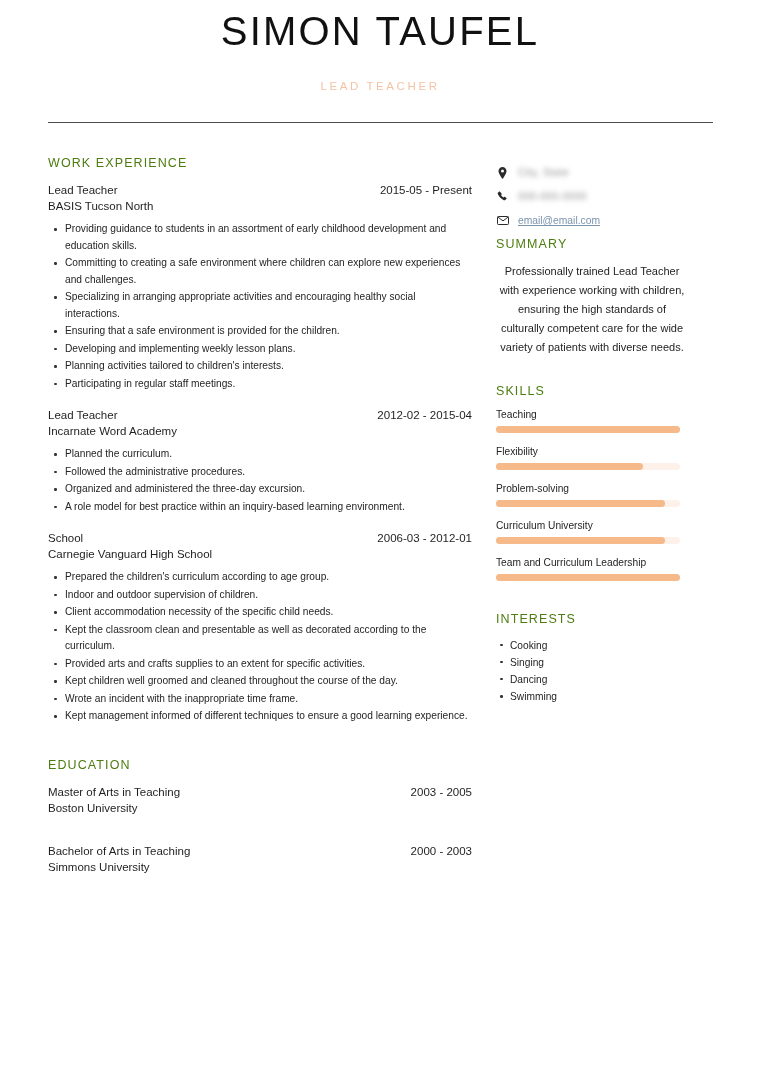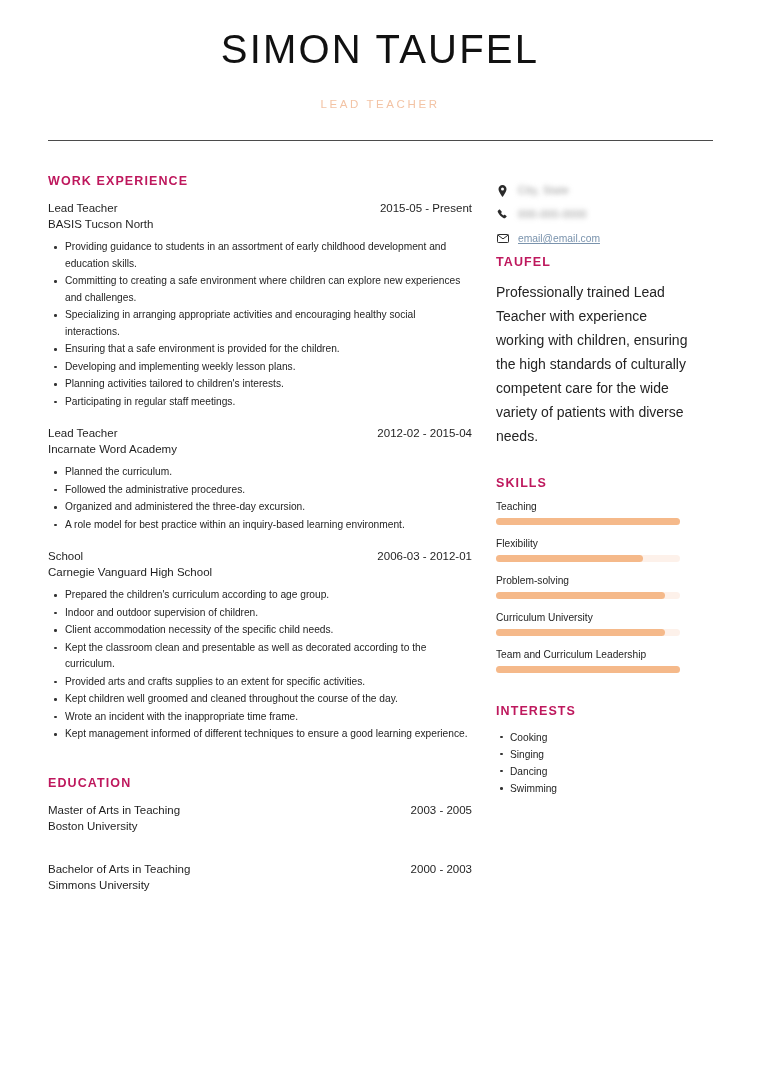--- a/index.html
+++ b/index.html
@@ -13,21 +13,21 @@
   }
   .page {
     position: relative;
     width: 760px;
     height: 1072px;
     background: #ffffff;
     overflow: hidden;
   }
 
   
-  .header { padding-top: 24px; text-align: center; }
+  .header { padding-top: 6px; text-align: center; }
   .full-name {
     font-size: 40px;
     letter-spacing: 2.2px;
     font-weight: 400;
     color: #111111;
     line-height: 1.25;
   }
   .job-title {
     margin-top: 24px;
     font-size: 11.5px;
@@ -48,22 +48,22 @@
     padding: 33px 48px 0 48px;
     align-items: flex-start;
   }
   .col-main { width: 448px; flex: 0 0 448px; padding-right: 24px; }
   .col-side { width: 192px; flex: 0 0 192px; padding-top: 9px; }
 
   
   .sec-title {
     font-size: 12.5px;
     letter-spacing: 1.1px;
-    font-weight: 700;
-    color: #be185d;
+    font-weight: 400;
+    color: #4d7c0f;
     margin-bottom: 14px;
   }
   .sec-title.side { margin-bottom: 11px; }
 
   
   .entry { margin-bottom: 17px; }
   .entry-head {
     display: flex;
     justify-content: space-between;
     align-items: baseline;
@@ -121,23 +121,24 @@
   .contact-text.redacted {
     color: rgba(130,130,130,0.85);
     filter: blur(2.6px);
     letter-spacing: 0.4px;
     user-select: none;
   }
   .contact-text.link { color: #7a93ad; }
 
   
   .summary-text {
-    font-size: 14px;
+    font-size: 11px;
     line-height: 1.72;
     color: #242424;
+    text-align: center;
   }
   #summary-section { margin-bottom: 27px; }
 
   
   #skills-section { margin-bottom: 31px; }
   .skill { margin-bottom: 13px; }
   .skill-name {
     font-size: 10.2px;
     color: #242424;
     margin-bottom: 6px;
@@ -294,21 +295,21 @@
                 <rect x="0.5" y="0.5" width="11" height="8" rx="0.8" fill="none" stroke="#2b2b2b" stroke-width="1"></rect>
                 <path d="M.9 1.1 6 4.9l5.1-3.8" fill="none" stroke="#2b2b2b" stroke-width="1"></path>
               </svg>
           </span>
           <a class="contact-text link" href="#" style="color: rgb(122, 147, 173);">email@email.com</a>
         </div>
 
       </div>
 
       <section id="summary-section">
-        <h2 class="sec-title side">TAUFEL</h2>
+        <h2 class="sec-title side">SUMMARY</h2>
         <p class="summary-text">Professionally trained Lead Teacher with experience working with children, ensuring the high standards of culturally competent care for the wide variety of patients with diverse needs.</p>
       </section>
 
       <section id="skills-section">
         <h2 class="sec-title side">SKILLS</h2>
         <div id="skills-list">
             <div class="skill">
               <div class="skill-name">Teaching</div>
               <div class="skill-track" style="background: rgb(253, 241, 234);">
                 <div class="skill-fill" style="width: 100%; background: rgb(245, 185, 138);"></div>

